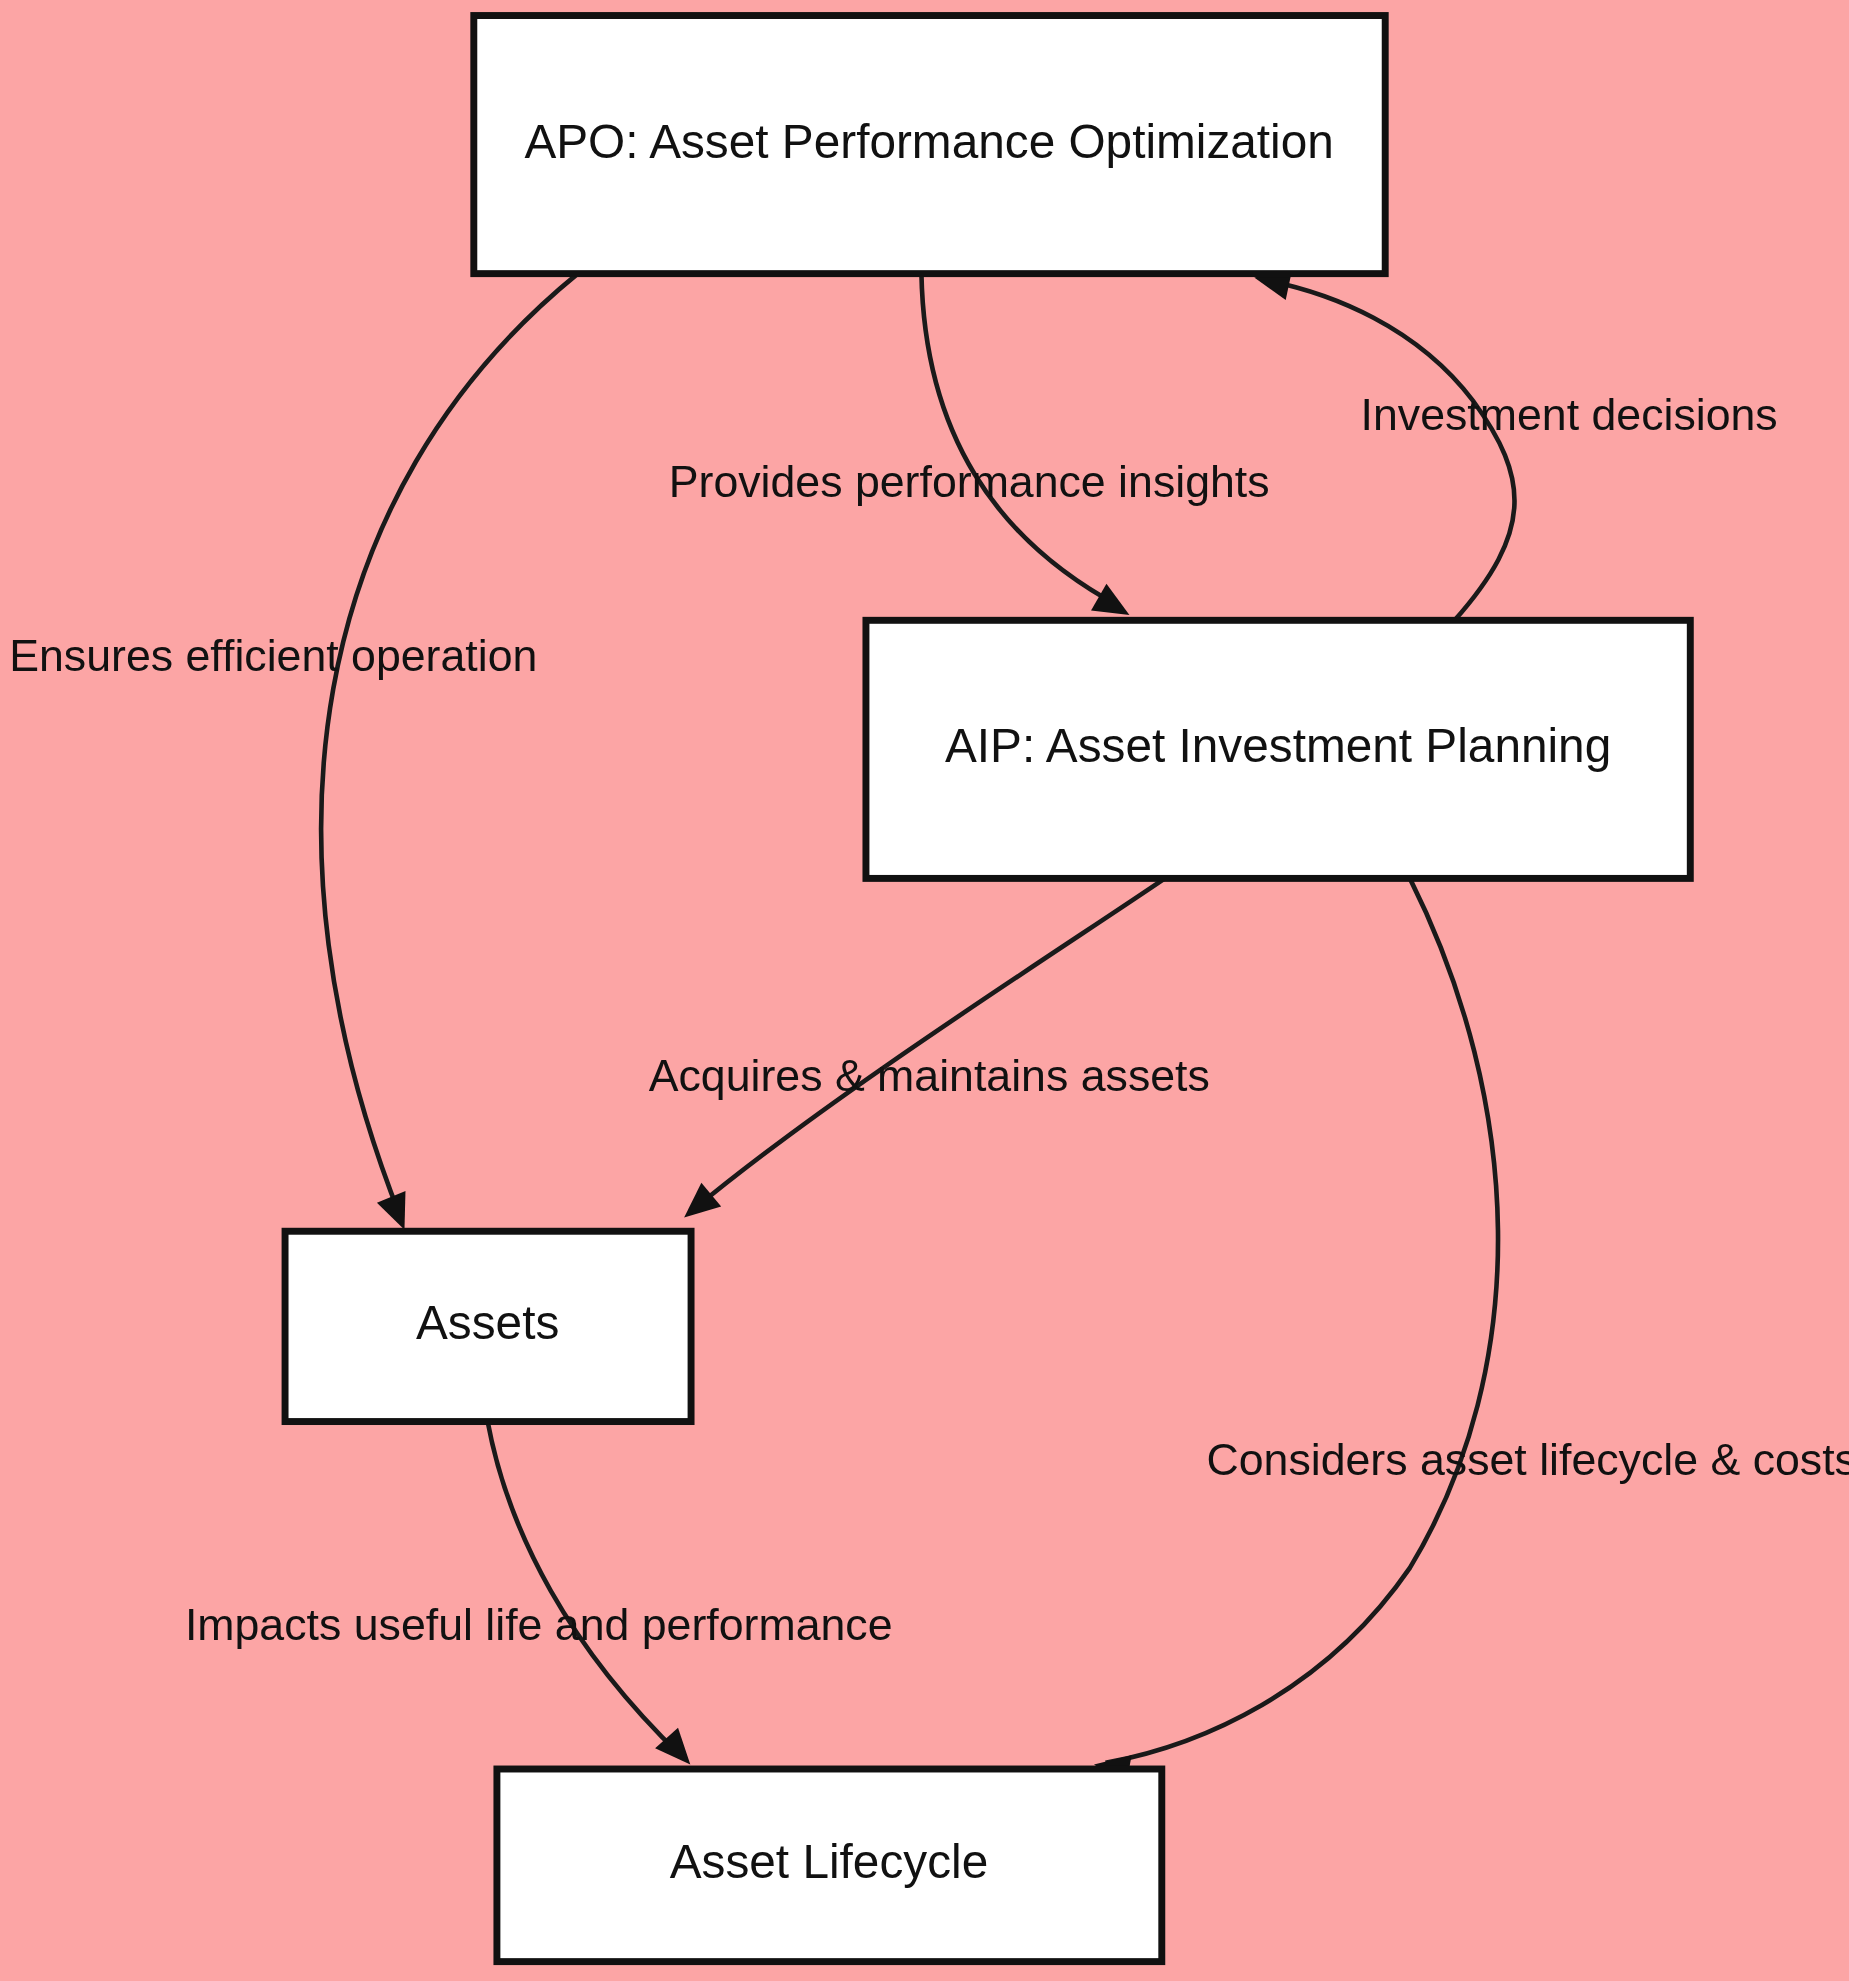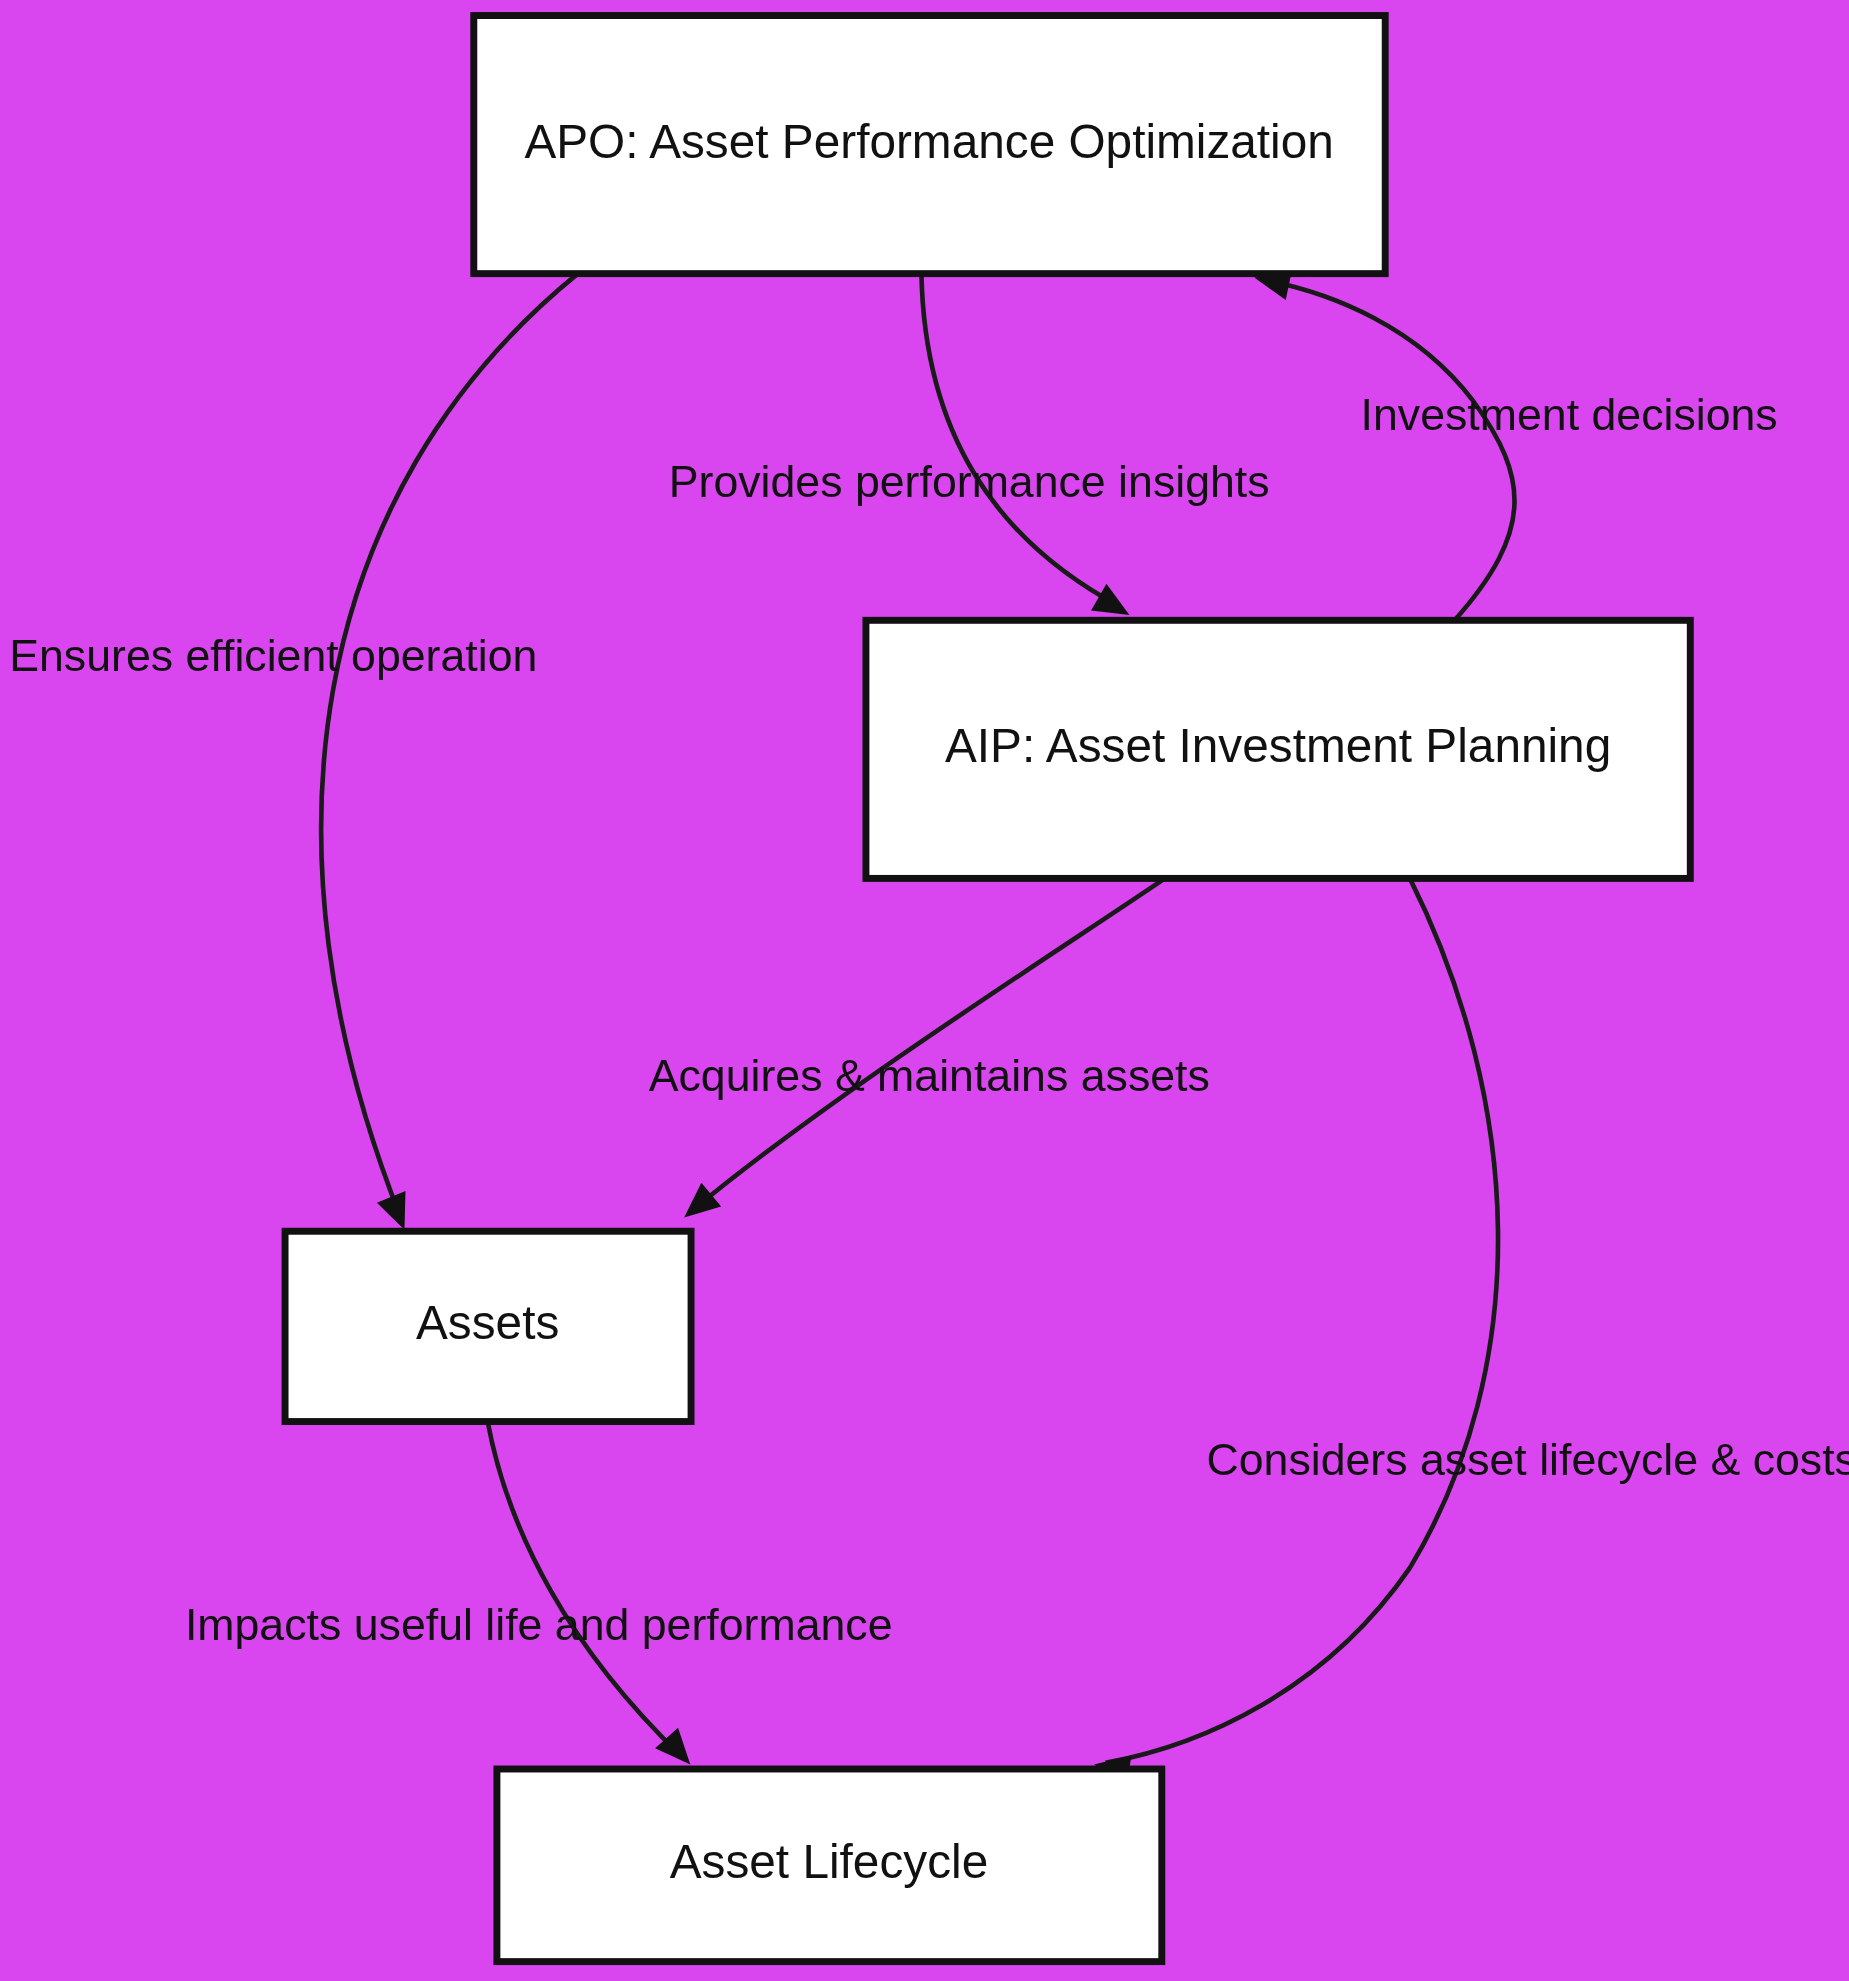--- a/index.html
+++ b/index.html
@@ -4,21 +4,21 @@
 <style>
   html, body {
     margin: 0;
     padding: 0;
     background: #ffffff;
   }
   #diagram-root {
     position: relative;
     width: 1849px;
     height: 1981px;
-    background: #d946ef;
+    background: #fca5a5;
     font-family: "Liberation Sans", sans-serif;
   }
   svg#flowchart {
     display: block;
     width: 1849px;
     height: 1981px;
   }
   .node-box {
     fill: #ffffff;
     stroke: #111111;

